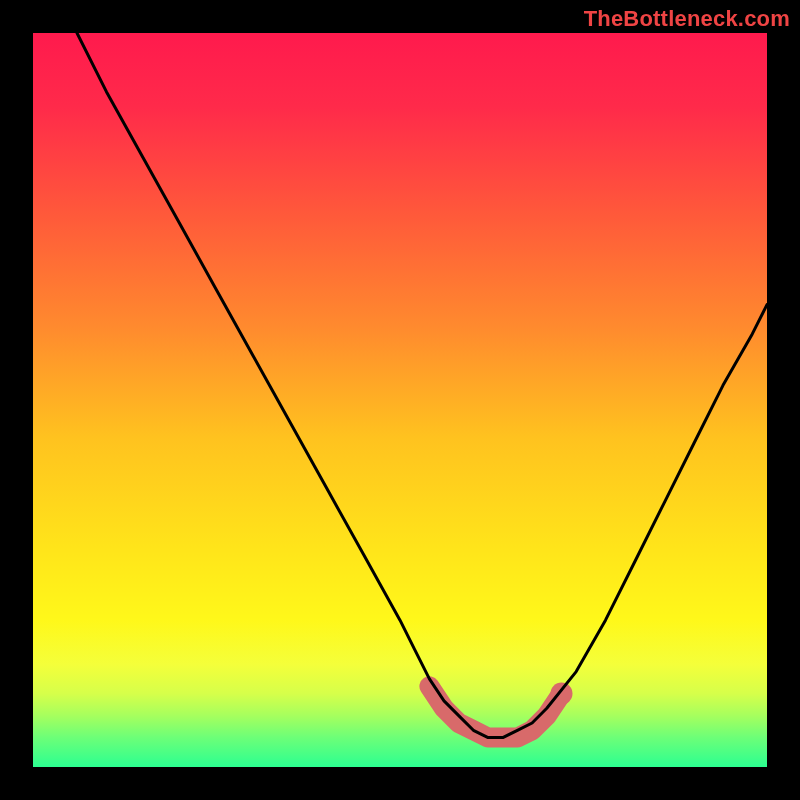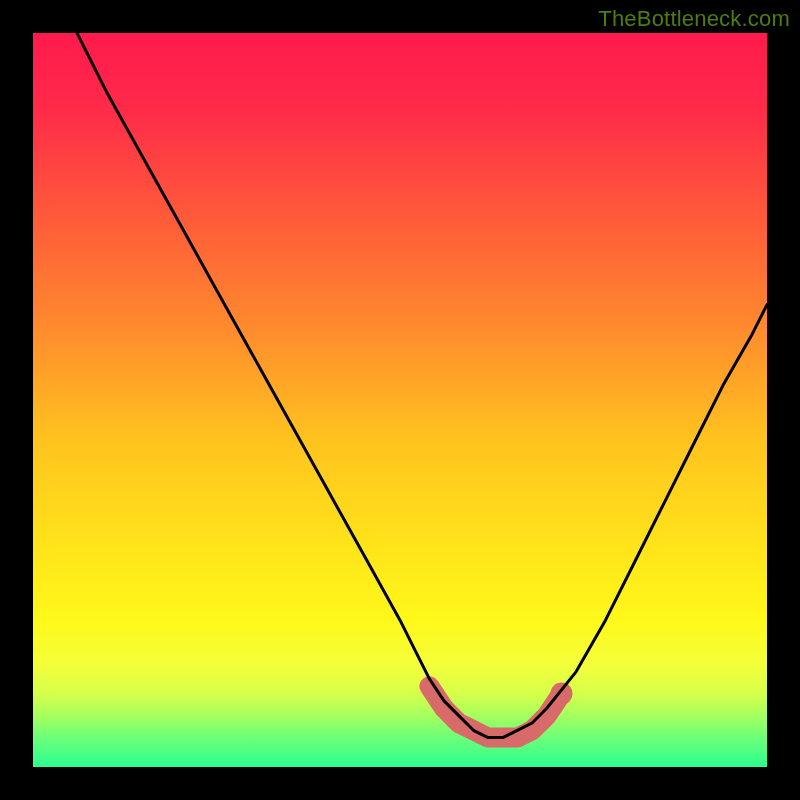--- a/index.html
+++ b/index.html
@@ -31,23 +31,23 @@
   }
   .curve-svg {
     position: absolute;
     left: 0; top: 0;
     width: 100%; height: 100%;
   }
   .watermark {
     position: absolute;
     top: 6px;
     right: 10px;
-    color: #4d7c0f;
+    color: #ef4444;
     font-size: 22px;
-    font-weight: 400;
+    font-weight: 700;
     letter-spacing: 0.2px;
     user-select: none;
   }
 </style>
 </head>
 <body>
 
 <div class="chart-wrap">
 
   <div class="plot-area">

